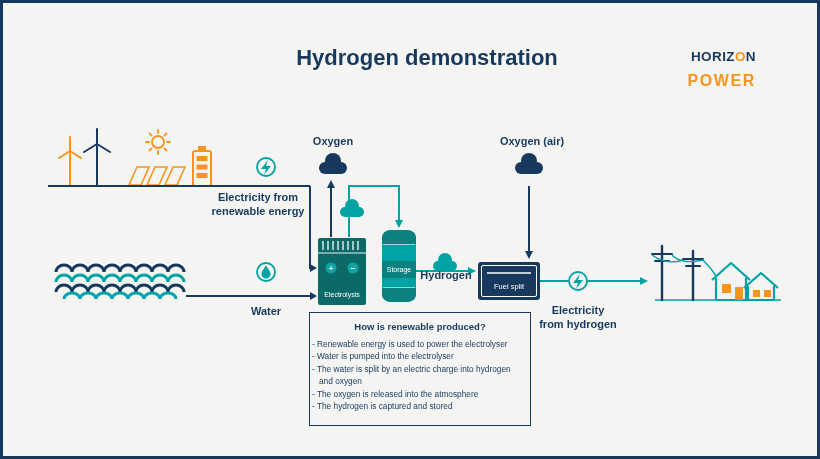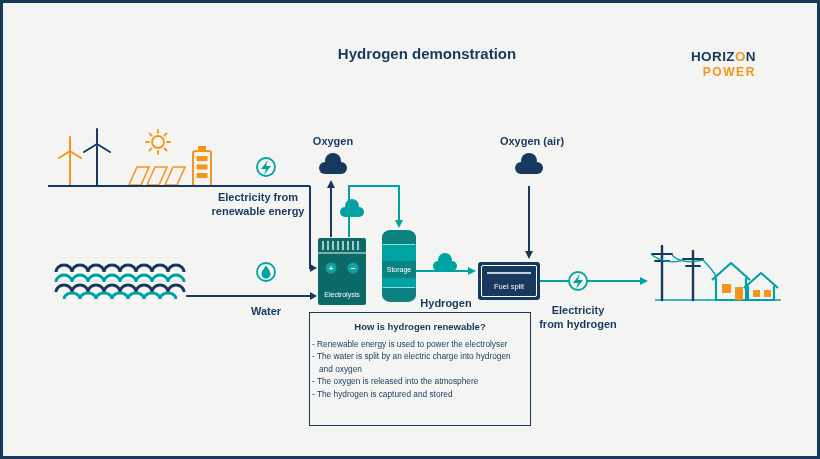--- a/index.html
+++ b/index.html
@@ -2,25 +2,25 @@
 <html><head>
 <meta charset="utf-8">
 <style>
   body{margin:0;background:#ffffff}
   .frame{position:relative;width:820px;height:459px;background:#f4f4f2;
          box-shadow:inset 0 0 0 3px #17395e;overflow:hidden;
          font-family:"Liberation Sans",sans-serif}
   .art{position:absolute;left:0;top:0}
   .art text{font-family:"Liberation Sans",sans-serif}
   .title{position:absolute;left:427px;top:45px;transform:translateX(-50%);
-         font-size:15px;font-weight:600;color:#17395e;white-space:nowrap}
+         font-size:22px;font-weight:600;color:#17395e;white-space:nowrap}
   .logo{position:absolute;left:680px;top:50px;width:76px;text-align:right;line-height:1}
   .logo-top{font-size:13.5px;font-weight:800;color:#17395e;letter-spacing:.4px}
   .logo-top .o{color:#f7941d}
-  .logo-power{font-size:12px;font-weight:800;color:#f7941d;letter-spacing:1.6px;margin-top:2px}
+  .logo-power{font-size:16px;font-weight:800;color:#f7941d;letter-spacing:1.6px;margin-top:9px}
   .lbl{position:absolute;transform:translateX(-50%);text-align:center;color:#17395e;
        font-size:11px;font-weight:700;line-height:1.3;white-space:pre-line}
   .lbl.white{color:#ffffff;font-weight:400;white-space:nowrap}
   .info{position:absolute;left:309px;top:312px;width:222px;height:114px;
         border:1.5px solid #17395e;box-sizing:border-box}
   .info-title{text-align:center;margin-top:8px;font-size:9.5px;font-weight:700;color:#17395e}
   .info-bullets{margin:6px 8px 0 2px;color:#17395e;font-size:8.3px;line-height:1.5}
   .info-bullets div{padding-left:7px;text-indent:-7px}
 </style>
 </head>
@@ -198,31 +198,32 @@
   <div class="logo">
     <div class="logo-top"><span>HORIZ</span><span class="o">O</span><span>N</span></div>
     <div class="logo-power">POWER</div>
   </div>
 
   <div class="lbl" style="left:333px;top:134px">Oxygen</div>
   <div class="lbl" style="left:532px;top:134px">Oxygen (air)</div>
   <div class="lbl" style="left:258px;top:190px">Electricity from
 renewable energy</div>
   <div class="lbl" style="left:266px;top:304px">Water</div>
-  <div class="lbl" style="left:446px;top:296px">Hydrogen</div>
+  <div class="lbl" style="left:446px;top:268px">Hydrogen</div>
   <div class="lbl" style="left:578px;top:303px">Electricity
 from hydrogen</div>
 
   <div class="lbl white" style="left:342px;top:290px;font-size:7px">Electrolysis</div>
   <div class="lbl white" style="left:399px;top:265px;font-size:7px">Storage</div>
   <div class="lbl white" style="left:509px;top:282px;font-size:7.5px">Fuel split</div>
 
   <div class="info">
-    <div class="info-title">How is hydrogen renewable?</div>
+    <div class="info-title">How is renewable produced?</div>
     <div class="info-bullets">
       <div>- Renewable energy is used to power the electrolyser</div>
+      <div>- Water is pumped into the electrolyser</div>
       <div>- The water is split by an electric charge into hydrogen and oxygen</div>
       <div>- The oxygen is released into the atmosphere</div>
       <div>- The hydrogen is captured and stored</div>
     </div>
   </div>
 
 </div>
 
 </body></html>

